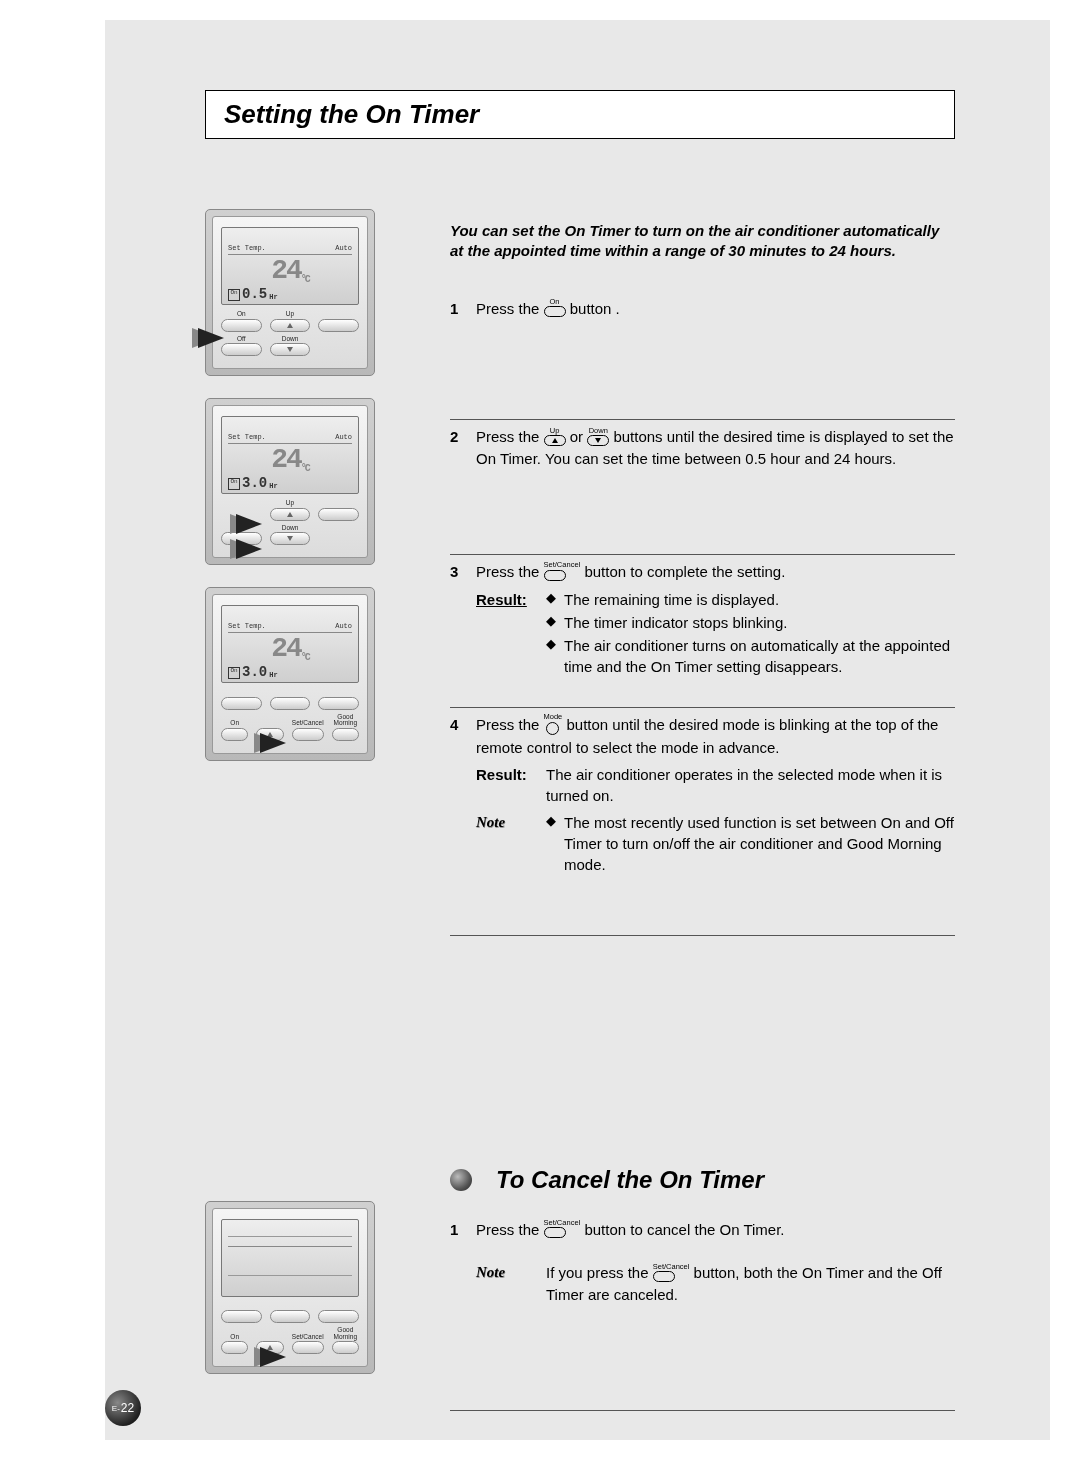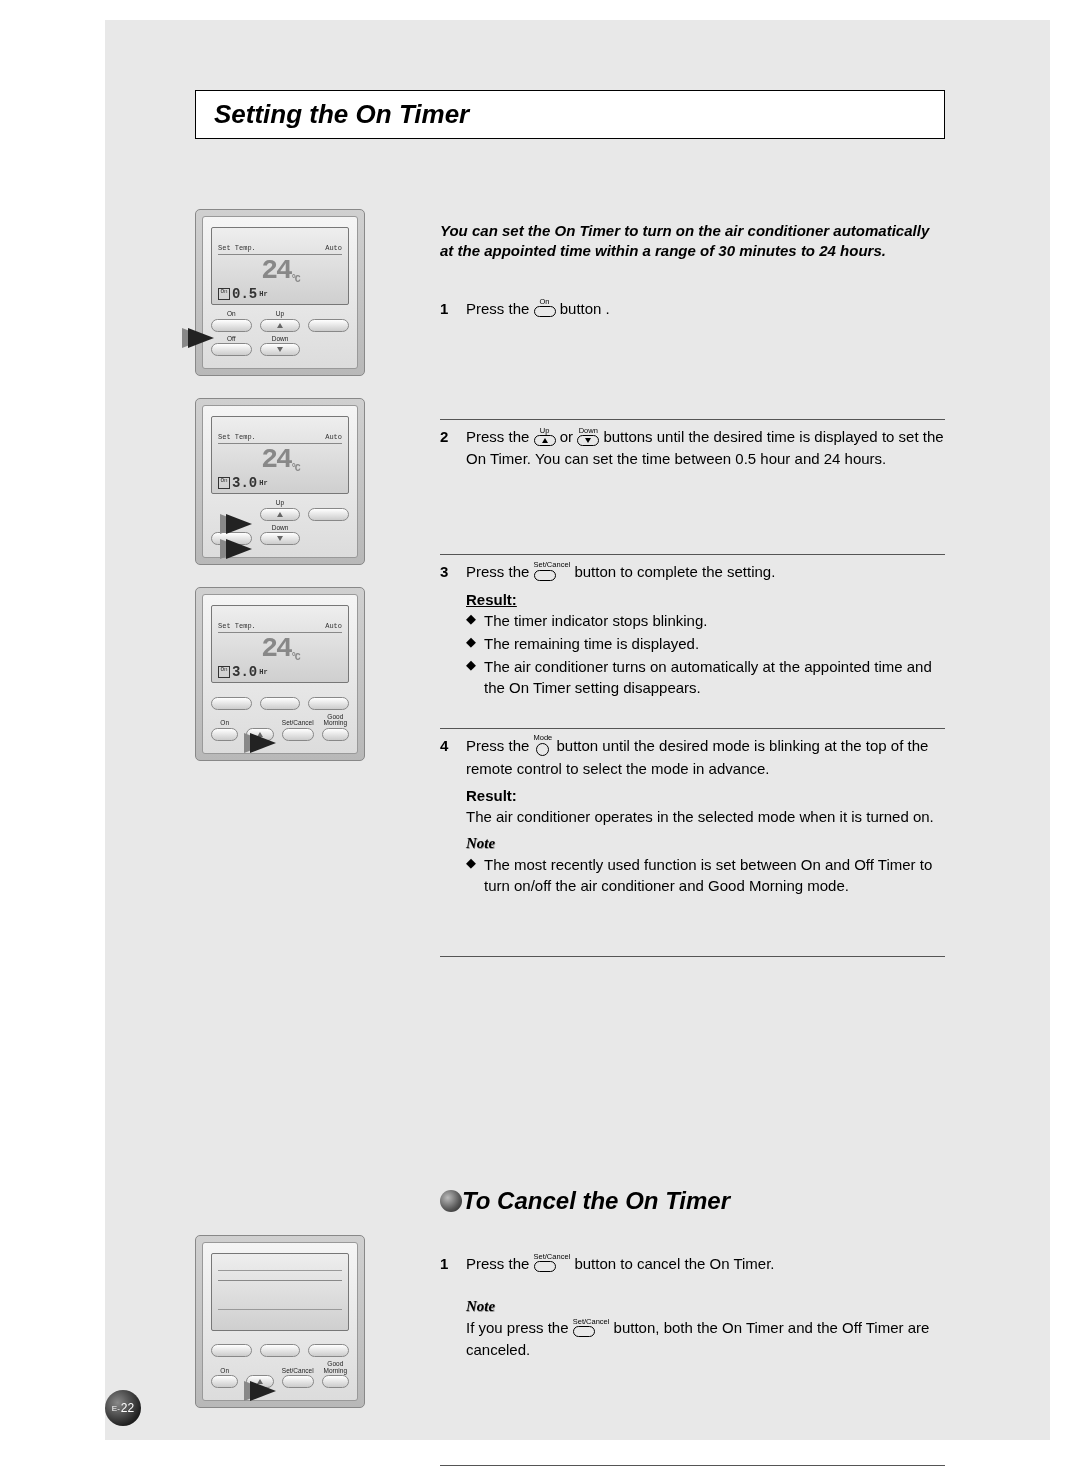--- a/index.html
+++ b/index.html
@@ -14,21 +14,21 @@
   .page {
     position: absolute;
     left: 105px;
     top: 20px;
     width: 945px;
     height: 1420px;
     background: #e8e8e8;
   }
   .content {
     position: absolute;
-    left: 90px;
+    left: 100px;
     top: 70px;
     width: 750px;
   }
   .title-box {
     border: 1.5px solid #000;
     padding: 8px 18px;
     background: #fff;
   }
   .title-box .title {
     font-size: 26px;
@@ -72,21 +72,20 @@
     border-top: 1px solid #555;
     margin-top: 10px;
   }
   .gap-1 { height: 90px; }
   .gap-2 { height: 75px; }
   .gap-3 { height: 18px; }
   .gap-4 { height: 48px; }
   .result-row, .note-row {
     display: flex;
     margin-top: 6px;
-    flex-direction: column;
   }
   .result-label {
     width: 70px;
     flex-shrink: 0;
     font-weight: bold;
     text-decoration: underline;
   }
   .result-label-nou {
     width: 70px;
     flex-shrink: 0;
@@ -193,21 +192,21 @@
     font-weight: bold;
     margin-top: 2px;
     position: relative;
   }
   .lcd .temp .c { font-size: 10px; vertical-align: bottom; }
   .lcd .timer {
     font-size: 14px;
     color: #333;
     line-height: 1;
     display: flex;
-    align-items: center;
+    align-items: flex-end;
     gap: 2px;
     margin-top: 2px;
     font-weight: bold;
   }
   .lcd .timer .icon {
     display: inline-block;
     width: 12px; height: 12px;
     border: 1.5px solid #333;
     font-size: 6px;
     line-height: 5px;
@@ -252,22 +251,22 @@
     filter: drop-shadow(-6px 0 0 #888);
   }
 
   
   .section2 {
     margin-top: 230px;
   }
   .sub-heading {
     display: flex;
     align-items: center;
-    gap: 0;
-    margin-bottom: 20px;
+    gap: 24px;
+    margin-bottom: 7px;
   }
   .sub-heading .dot {
     width: 22px; height: 22px;
     background: radial-gradient(circle at 35% 35%, #bbb, #555 60%, #222);
     border-radius: 50%;
   }
   .sub-heading .txt {
     font-size: 24px;
     font-weight: bold;
     font-style: italic;
@@ -500,22 +499,22 @@
 
         <div class="step">
           <div class="step-num">3</div>
           <div class="step-body">
             <span>Press the </span>
             <span class="inline-btn"><span class="lbl">Set/Cancel</span><span class="shape"></span></span>
             <span> button to complete the setting.</span>
             <div class="result-row">
               <div class="result-label">Result:</div>
               <ul class="bullet-list">
+                <li>The remaining time is displayed.</li>
                 <li>The timer indicator stops blinking.</li>
-                <li>The remaining time is displayed.</li>
                 <li>The air conditioner turns on automatically at the appointed time and the On Timer setting disappears.</li>
               </ul>
             </div>
           </div>
         </div>
         <div class="gap-3"></div>
         <hr class="sep">
 
         <div class="step">
           <div class="step-num">4</div>

